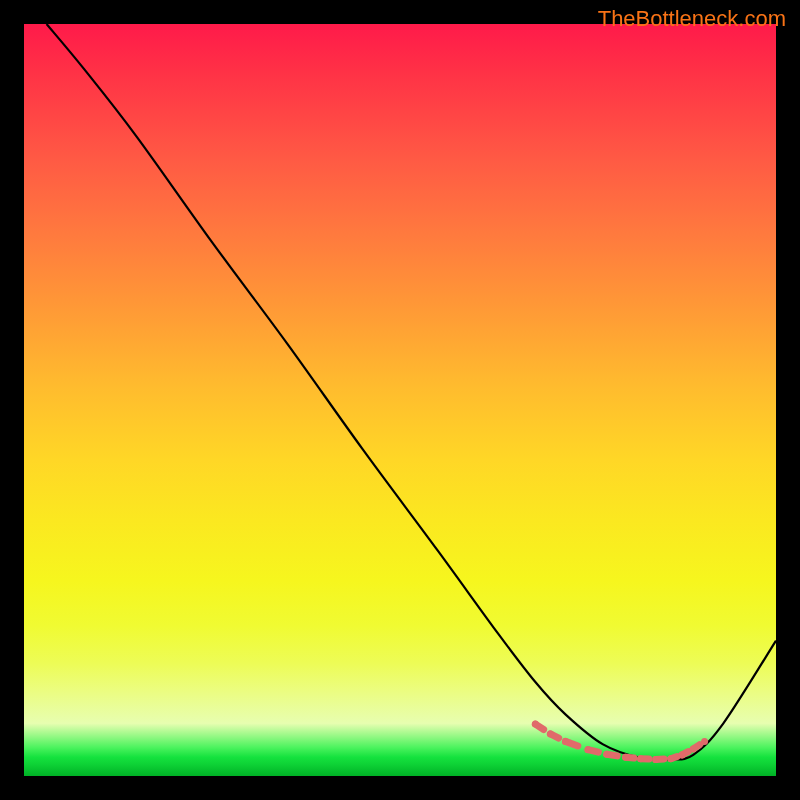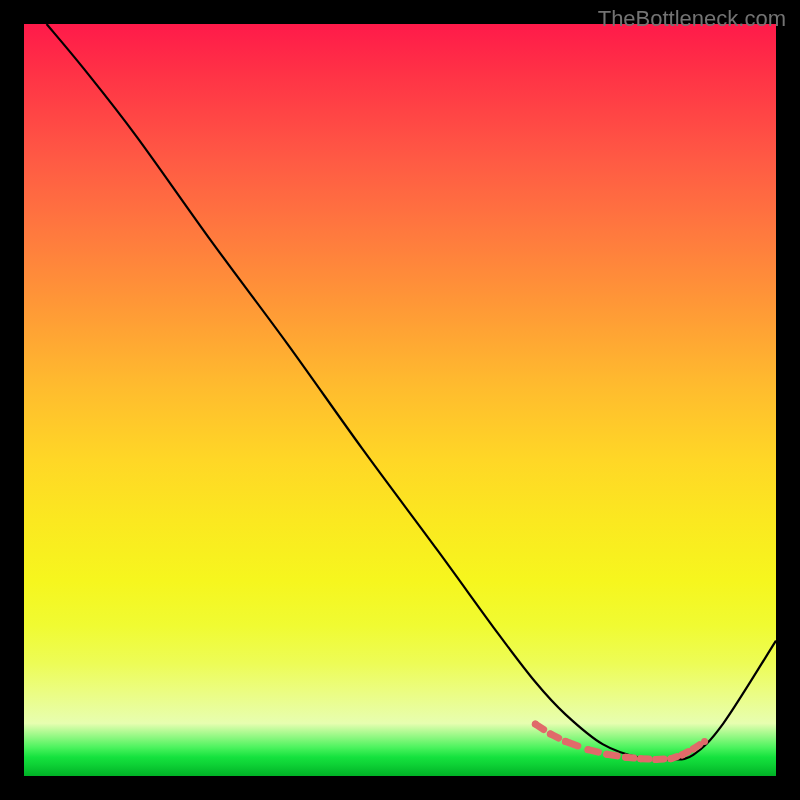--- a/index.html
+++ b/index.html
@@ -7,21 +7,21 @@
   width: 800px;
   height: 800px;
   background: #000;
   position: relative;
   font-family: Arial, sans-serif;
 }
 .watermark {
   position: absolute;
   top: 6px;
   right: 14px;
-  color: #737373;
+  color: #f97316;
   font-size: 22px;
   font-weight: 500;
   z-index: 10;
 }
 .plot-area {
   position: absolute;
   left: 24px;
   top: 24px;
   width: 752px;
   height: 752px;

